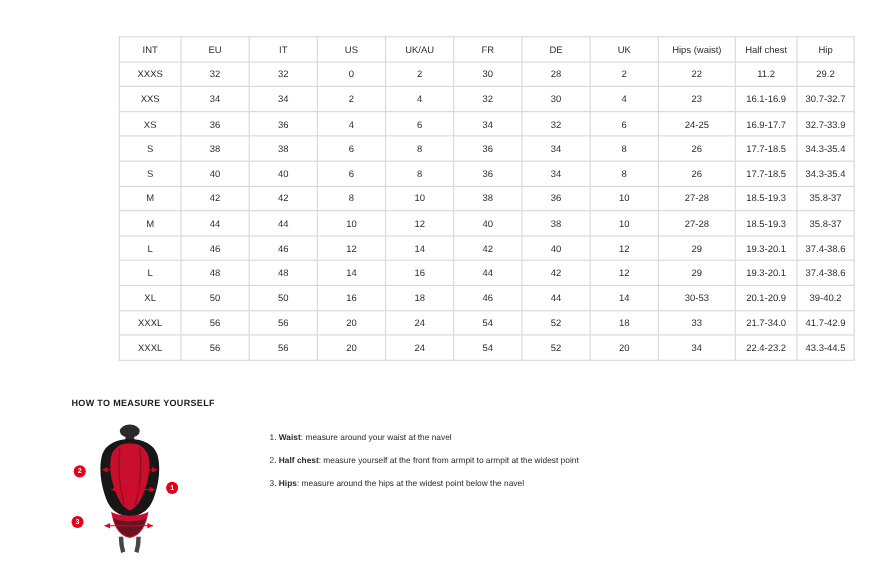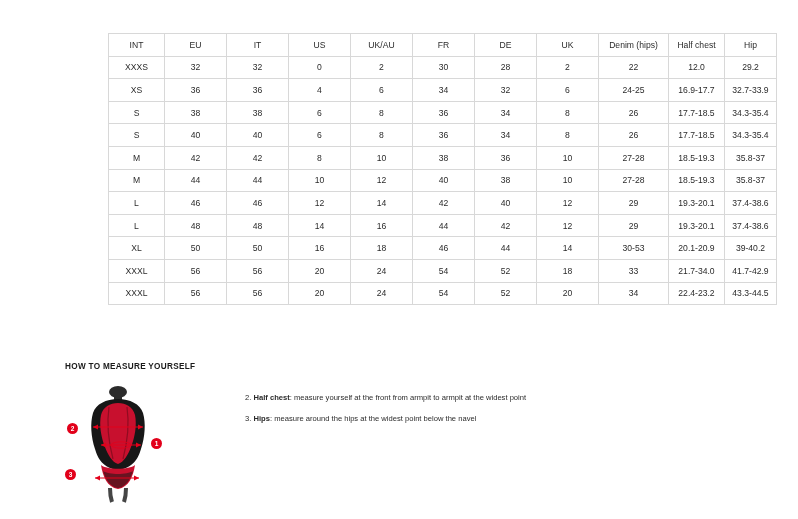--- a/index.html
+++ b/index.html
@@ -151,38 +151,51 @@
       <thead>
         <tr id="header-row">
             <th>INT</th>
             <th>EU</th>
             <th>IT</th>
             <th>US</th>
             <th>UK/AU</th>
             <th>FR</th>
             <th>DE</th>
             <th>UK</th>
-            <th>Denim (hips)</th>
+            <th>Hips (waist)</th>
             <th>Half chest</th>
             <th>Hip</th>
           </tr>
       </thead>
       <tbody id="table-body">
           <tr>
             <td>XXXS</td>
             <td>32</td>
             <td>32</td>
             <td>0</td>
             <td>2</td>
             <td>30</td>
             <td>28</td>
             <td>2</td>
             <td>22</td>
-            <td>12.0</td>
+            <td>11.2</td>
             <td>29.2</td>
+          </tr>
+          <tr>
+            <td>XXS</td>
+            <td>34</td>
+            <td>34</td>
+            <td>2</td>
+            <td>4</td>
+            <td>32</td>
+            <td>30</td>
+            <td>4</td>
+            <td>23</td>
+            <td>16.1-16.9</td>
+            <td>30.7-32.7</td>
           </tr>
           <tr>
             <td>XS</td>
             <td>36</td>
             <td>36</td>
             <td>4</td>
             <td>6</td>
             <td>34</td>
             <td>32</td>
             <td>6</td>
@@ -353,19 +366,20 @@
             <polygon points="60,93 55,90.5 55,95.5" fill="#e2001a"></polygon>
           </g>
         </svg>
 
         <div class="badge badge-1">1</div>
         <div class="badge badge-2">2</div>
         <div class="badge badge-3">3</div>
       </div>
 
       <div class="text-col" id="measure-list">
+          <div class="measure-line"><span>1. </span><b>Waist</b><span>: measure around your waist at the navel</span></div>
           <div class="measure-line"><span>2. </span><b>Half chest</b><span>: measure yourself at the front from armpit to armpit at the widest point</span></div>
           <div class="measure-line"><span>3. </span><b>Hips</b><span>: measure around the hips at the widest point below the navel</span></div>
         </div>
     </div>
   </div>
 
 </div>
 
 </body></html>

